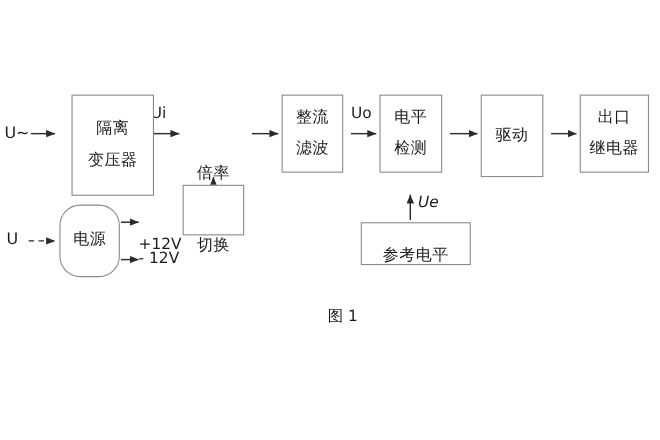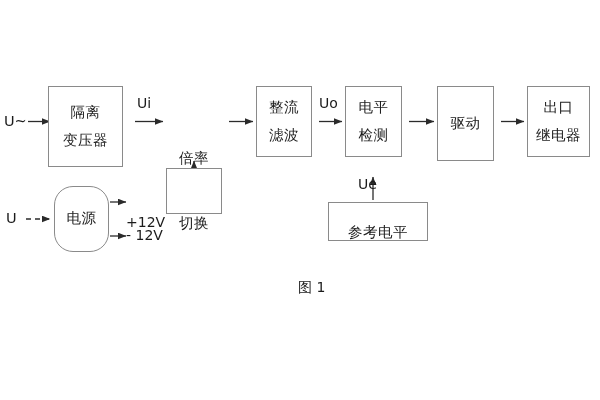--- a/index.html
+++ b/index.html
@@ -110,27 +110,27 @@
   </svg>
 
   <div class="label" style="left:4px; top:114px;">U~</div>
 
   <div class="label" style="left:6px; top:211px;">U</div>
 
   <div class="label sig" style="left:137px; top:96px;">Ui</div>
 
   <div class="label sig" style="left:319px; top:96px;">Uo</div>
 
-  <div class="label sig" style="left:358px; top:177px;">Ue</div>
+  <div class="label sig" style="left:380px; top:177px;font-style:italic;">Ue</div>
 
   <div class="label sig" style="left:126px; top:194px;margin-top:21px;">+12V</div>
 
   <div class="label sig" style="left:126px; top:228px;">- 12V</div>
 
-  <div class="block" style="left:48px; top:86px; width:75px; height:81px;">
+  <div class="block" style="left:65px; top:86px; width:75px; height:92px;">
     <span class="ln">隔离</span>
     <span class="ln">变压器</span>
   </div>
 
 
   <div class="block" style="left:256px; top:86px; width:56px; height:71px;">
     <span class="ln">整流</span>
     <span class="ln">滤波</span>
   </div>
 

